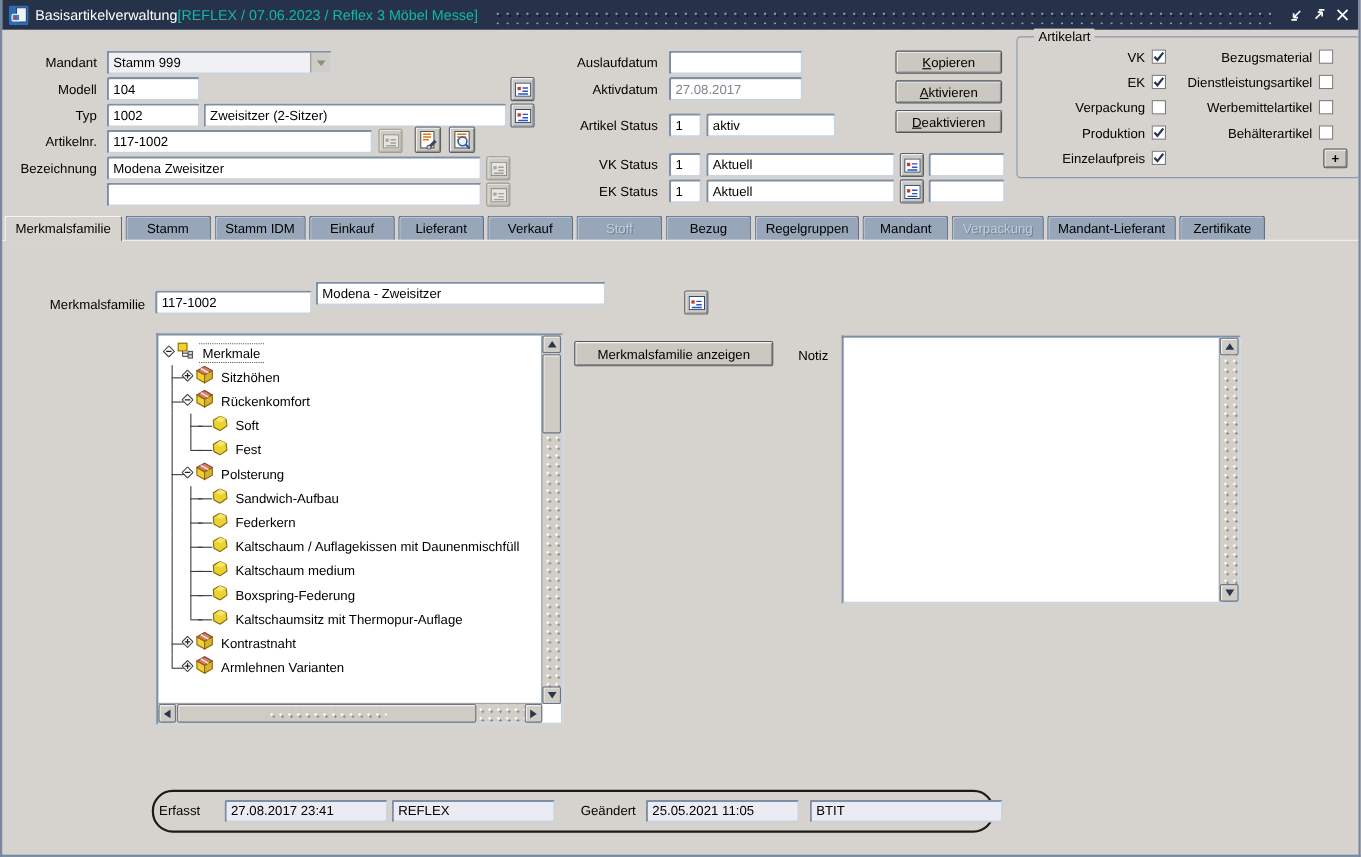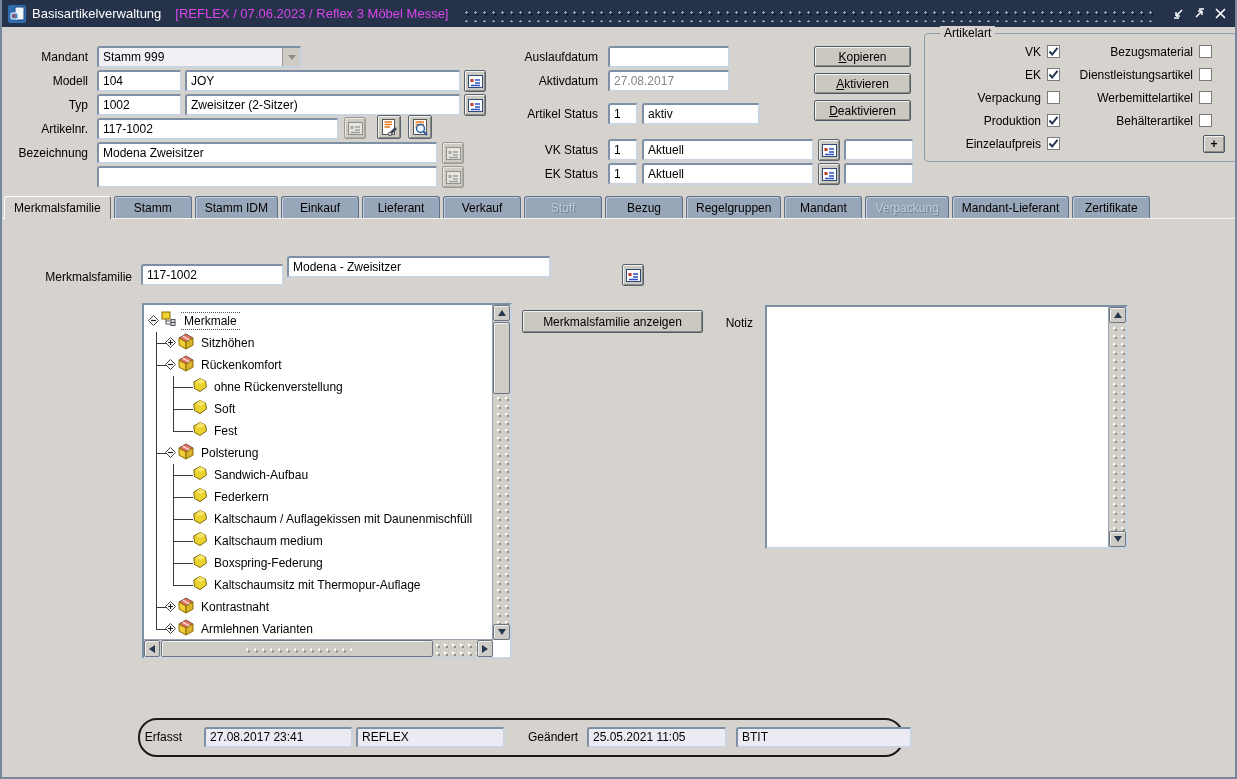--- a/index.html
+++ b/index.html
@@ -2,21 +2,21 @@
 <html><head>
 <meta charset="utf-8">
 <style>
   html,body{margin:0;padding:0;}
   body{font-family:"Liberation Sans","DejaVu Sans",sans-serif;background:#9aa6b6;}
   .window{position:relative;width:1237px;height:779px;background:#d6d3ce;overflow:hidden;
           border-left:2px solid #76879e;border-right:2px solid #76879e;border-bottom:2px solid #76879e;box-sizing:border-box;}
   
   .titlebar{position:absolute;left:0;top:0;width:100%;height:27px;background:#25324a;display:flex;align-items:center;box-sizing:border-box;padding:0 6px;}
   .titlebar .ttext{color:#fff;font-size:13px;white-space:nowrap;}
-  .titlebar .tctx{color:#d946ef;font-size:13px;margin-left:14px;white-space:nowrap;}
+  .titlebar .tctx{color:#14b8a6;font-size:13px;white-space:nowrap;}
   .dotfill{flex:1;height:15px;margin:2px 10px 0 14px;
     background-image:radial-gradient(#93a2b6 1.1px,transparent 1.4px),radial-gradient(#121c2c 1.1px,transparent 1.4px);
     background-size:9px 9px;background-position:0 1px,2px 3px;}
   .winbtn{width:18px;height:18px;display:flex;align-items:center;justify-content:center;cursor:pointer;margin-left:3px;}
   
   .lbl{position:absolute;font-size:12px;color:#000;text-align:right;white-space:nowrap;}
   .tf{position:absolute;box-sizing:border-box;height:22px;background:#fff;font-size:12px;color:#000;
       border:2px solid;border-color:#7d90a6 #c9d4df #c9d4df #7d90a6;border-radius:3px;padding:2px 4px 0 4px;
       white-space:nowrap;overflow:hidden;}
   .tf.dis{background:#ffffff;}
@@ -124,21 +124,20 @@
   </div>
 
   <div class="lbl" style="right:1147px;top:50px">Mandant</div>
   <div class="combo" style="left:95px;top:46px;width:205px">
     <div class="cval">Stamm 999</div>
     <div class="carrow"></div>
   </div>
 
   <div class="lbl" style="right:1147px;top:74px">Modell</div>
   <div class="tf" style="left:95px;top:70px;width:85px">104</div>
-  <div class="tf" style="left:183px;top:70px;width:276px">JOY</div>
   <div class="iconbtn" style="left:462px;top:70px">
     <svg width="15" height="13">
         <rect x="0.5" y="0.5" width="14" height="12" fill="#fff" stroke="#2c4succ" stroke-width="1"></rect>
         <rect x="0.5" y="0.5" width="14" height="12" fill="none" stroke="#2c4a77"></rect>
         <rect x="2.5" y="4" width="3" height="3" fill="#c23a2a"></rect>
         <path d="M7 5 H12 M7 8 H12 M3 10.5 H12" stroke="#2d52c2" stroke-width="1.3"></path>
       </svg>
   </div>
 
   <div class="lbl" style="right:1147px;top:98px">Typ</div>
@@ -368,30 +367,20 @@
           <span class="tlabel">Rückenkomfort</span>
         </div>
         <div class="trow">
           <div class="gcell vline"></div>
           <div class="gcell tee"></div>
           <div class="hgap"></div>
           <span class="ticon"><svg width="14" height="14">
               <polygon points="7,0.5 12.5,3 13.5,9 7,13.5 1.5,10.5 0.8,4" fill="#ecd22f" stroke="#7c6a10"></polygon>
               <polygon points="7,0.5 12.5,3 8,6 3,4" fill="#f6e66a" stroke="none"></polygon>
             </svg></span>
-          <span class="tlabel">ohne Rückenverstellung</span>
-        </div>
-        <div class="trow">
-          <div class="gcell vline"></div>
-          <div class="gcell tee"></div>
-          <div class="hgap"></div>
-          <span class="ticon"><svg width="14" height="14">
-              <polygon points="7,0.5 12.5,3 13.5,9 7,13.5 1.5,10.5 0.8,4" fill="#ecd22f" stroke="#7c6a10"></polygon>
-              <polygon points="7,0.5 12.5,3 8,6 3,4" fill="#f6e66a" stroke="none"></polygon>
-            </svg></span>
           <span class="tlabel">Soft</span>
         </div>
         <div class="trow">
           <div class="gcell vline"></div>
           <div class="gcell elbow"></div>
           <div class="hgap"></div>
           <span class="ticon"><svg width="14" height="14">
               <polygon points="7,0.5 12.5,3 13.5,9 7,13.5 1.5,10.5 0.8,4" fill="#ecd22f" stroke="#7c6a10"></polygon>
               <polygon points="7,0.5 12.5,3 8,6 3,4" fill="#f6e66a" stroke="none"></polygon>
             </svg></span>

